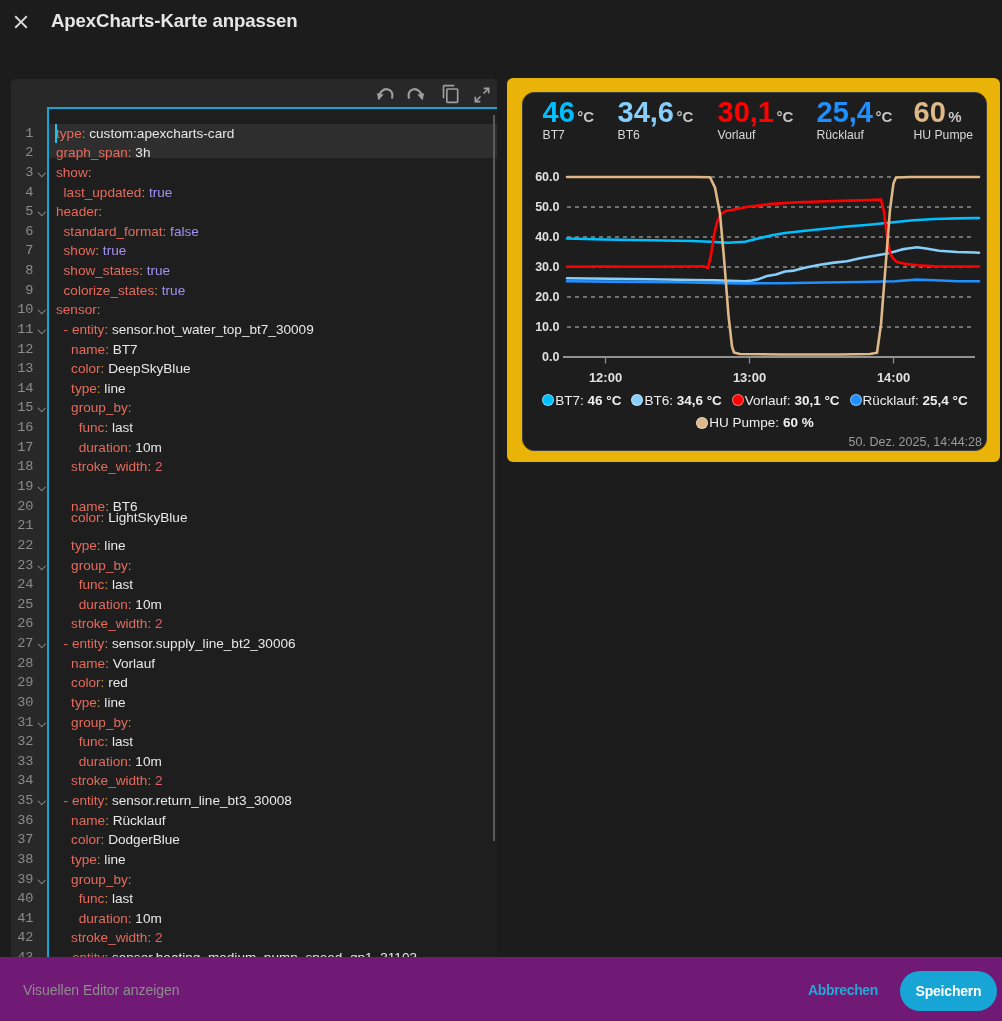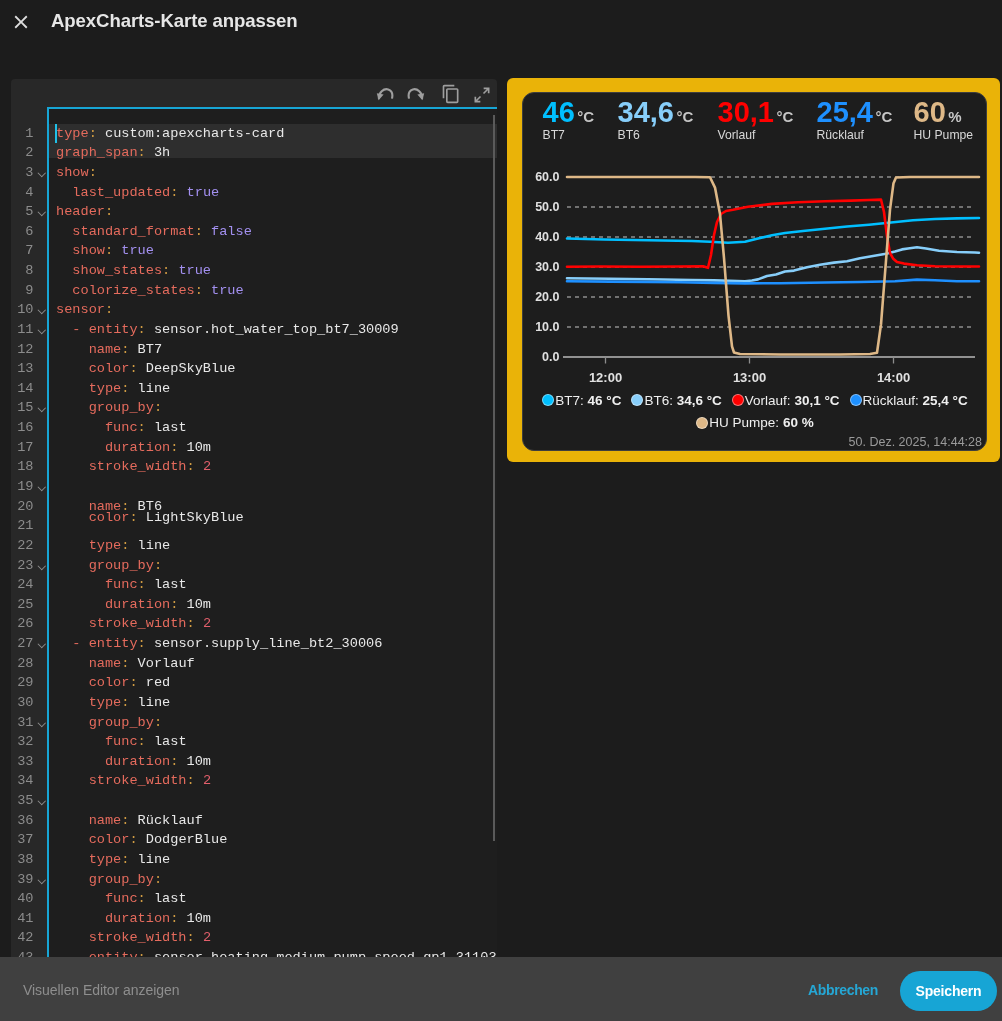--- a/index.html
+++ b/index.html
@@ -5,21 +5,21 @@
  font-family:"Liberation Sans",sans-serif}
 .abs{position:absolute}
 .title{position:absolute;left:51px;top:10px;font-size:18.6px;font-weight:bold;color:#e6e6e6;letter-spacing:-0.1px}
 
 #ed{position:absolute;left:11px;top:79px;width:486px;height:878px;background:#282828;border-radius:4px 4px 0 0;overflow:hidden}
 #ed .code-bg{position:absolute;left:38px;top:28px;right:0;bottom:0;background:#1e1e1e}
 #ed .cy-top{position:absolute;left:36px;top:28px;right:0;height:2px;background:#17a5d5}
 #ed .cy-left{position:absolute;left:36px;top:28px;width:2px;bottom:0;background:#17a5d5}
 .tic{position:absolute}
 .cl{position:absolute;left:45px;height:34px;line-height:19.63px;white-space:pre;
- font-family:Liberation Mono, monospace;font-size:13.6px;color:#e8e8e8}
+ font-family:Liberation Sans, sans-serif;font-size:13.6px;color:#e8e8e8}
 .al{left:38px;padding-left:7px;right:0;background:#2e2e2e}
 .cl .k{color:#e56b5d}.cl .p{color:#cf9b43}.cl .w{color:#e8e8e8}.cl .b{color:#a390f0}.cl .n{color:#e25f6b}.cl .d{color:#e56b5d}
 .gl{position:absolute;left:0;width:36px;height:19.63px;line-height:19.63px}
 .gl .num{position:absolute;right:13.5px;top:0;width:30px;text-align:right;
  font-family:"Liberation Mono",monospace;font-size:13.6px;color:#8c8c8c}
 .gl .fold{position:absolute;right:2.5px;top:7px;width:5.5px;height:5.5px;border-right:1.4px solid #909090;border-bottom:1.4px solid #909090;transform:rotate(45deg)}
 #cursor{position:absolute;left:44px;top:45px;width:1.6px;height:19px;background:#20c0e8}
 #sbar{position:absolute;left:481.5px;top:36px;width:2px;height:726px;background:#5a5a5a}
 
 #pv{position:absolute;left:507px;top:78px;width:493px;height:384px;background:#eab308;border-radius:6px}
@@ -28,21 +28,21 @@
 .sv{font-size:29px;font-weight:bold;line-height:30px}
 .su{font-size:15px;font-weight:bold;color:#c6c6c6;margin-left:2.5px}
 .sl{font-size:12.2px;color:#d8d8d8;margin-top:-4px}
 .ylab{font:bold 12.5px "Liberation Sans",sans-serif;fill:#e0e0e0}
 .xlab{font:bold 13px "Liberation Sans",sans-serif;fill:#e0e0e0}
 .lrow{position:absolute;left:0;width:465px;display:flex;justify-content:center;gap:10px;font-size:13.5px;color:#efefef;align-items:center}
 .li{display:flex;align-items:center;white-space:pre}
 .lc{display:inline-block;width:12px;height:12px;border:1px solid rgba(255,255,255,.45);border-radius:50%;margin-right:1px}
 #ts{position:absolute;right:3.5px;top:342px;font-size:12.5px;color:#9a9a9a}
 
-#foot{position:absolute;left:0;top:957px;width:1002px;height:64px;background:#404040}
+#foot{position:absolute;left:0;top:957px;width:1002px;height:64px;background:#701a75}
 #foot .ghost{position:absolute;left:23px;top:25px;font-size:14px;letter-spacing:-0.05px;color:#8e8e8e}
 #foot .cancel{position:absolute;left:808px;top:25px;font-size:14px;font-weight:bold;letter-spacing:-0.35px;color:#25a7d5}
 #foot .save{position:absolute;left:900px;top:14px;width:97px;height:40px;border-radius:20px;background:#17a5d5;color:#fff;font-size:14px;font-weight:bold;letter-spacing:-0.2px;text-align:center;line-height:40px}
 </style></head><body>
 <svg width="22" height="22" viewBox="0 0 24 24" style="position:absolute;left:10px;top:10.5px">
     <path fill="#dedede" d="M19,6.41L17.59,5L12,10.59L6.41,5L5,6.41L10.59,12L5,17.59L6.41,19L12,13.41L17.59,19L19,17.59L13.41,12L19,6.41Z"></path>
   </svg>
 <div class="title">ApexCharts-Karte anpassen</div>
 <div id="ed">
 <svg class="tic" style="left:365.4px;top:6.5px" width="18" height="18" viewBox="0 0 18 18">
@@ -86,20 +86,21 @@
 <div class="cl" style="top:515.7px"><span class="w">      </span><span class="k">duration</span><span class="p">:</span><span class="w"> 10m</span></div>
 <div class="cl" style="top:535.4px"><span class="w">    </span><span class="k">stroke_width</span><span class="p">:</span><span class="n"> 2</span></div>
 <div class="cl" style="top:555.0px"><span class="w">  </span><span class="d">- </span><span class="k">entity</span><span class="p">:</span><span class="w"> sensor.supply_line_bt2_30006</span></div>
 <div class="cl" style="top:574.6px"><span class="w">    </span><span class="k">name</span><span class="p">:</span><span class="w"> Vorlauf</span></div>
 <div class="cl" style="top:594.2px"><span class="w">    </span><span class="k">color</span><span class="p">:</span><span class="w"> red</span></div>
 <div class="cl" style="top:613.9px"><span class="w">    </span><span class="k">type</span><span class="p">:</span><span class="w"> line</span></div>
 <div class="cl" style="top:633.5px"><span class="w">    </span><span class="k">group_by</span><span class="p">:</span></div>
 <div class="cl" style="top:653.1px"><span class="w">      </span><span class="k">func</span><span class="p">:</span><span class="w"> last</span></div>
 <div class="cl" style="top:672.8px"><span class="w">      </span><span class="k">duration</span><span class="p">:</span><span class="w"> 10m</span></div>
 <div class="cl" style="top:692.4px"><span class="w">    </span><span class="k">stroke_width</span><span class="p">:</span><span class="n"> 2</span></div>
+<div class="cl" style="top:712.0px"><span class="w">  </span><span class="d">- </span><span class="k">entity</span><span class="p">:</span><span class="w"> sensor.return_line_bt3_30008</span></div>
 <div class="cl" style="top:731.6px"><span class="w">    </span><span class="k">name</span><span class="p">:</span><span class="w"> Rücklauf</span></div>
 <div class="cl" style="top:751.3px"><span class="w">    </span><span class="k">color</span><span class="p">:</span><span class="w"> DodgerBlue</span></div>
 <div class="cl" style="top:770.9px"><span class="w">    </span><span class="k">type</span><span class="p">:</span><span class="w"> line</span></div>
 <div class="cl" style="top:790.5px"><span class="w">    </span><span class="k">group_by</span><span class="p">:</span></div>
 <div class="cl" style="top:810.2px"><span class="w">      </span><span class="k">func</span><span class="p">:</span><span class="w"> last</span></div>
 <div class="cl" style="top:829.8px"><span class="w">      </span><span class="k">duration</span><span class="p">:</span><span class="w"> 10m</span></div>
 <div class="cl" style="top:849.4px"><span class="w">    </span><span class="k">stroke_width</span><span class="p">:</span><span class="n"> 2</span></div>
 <div class="cl" style="top:869.1px"><span class="w">  </span><span class="d">- </span><span class="k">entity</span><span class="p">:</span><span class="w"> sensor.heating_medium_pump_speed_gp1_31103</span></div>
 <div class="gl" style="top:44.6px">
       <span class="num">1</span>

